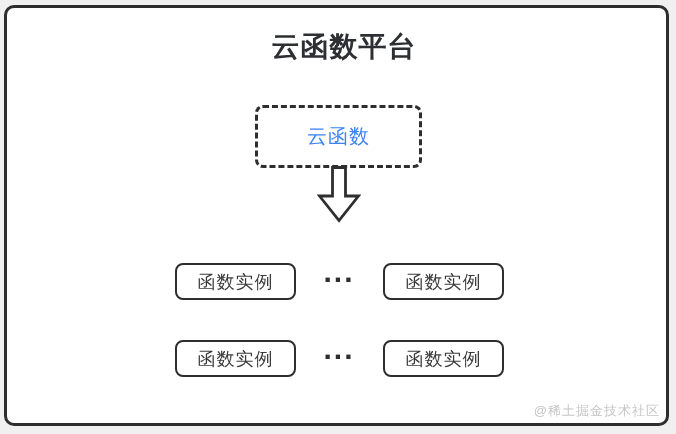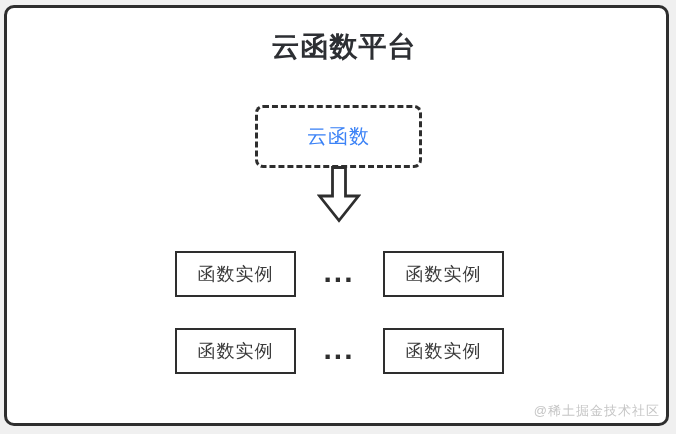--- a/index.html
+++ b/index.html
@@ -56,31 +56,32 @@
   .arrow {
     position: absolute;
     left: 317px;
     top: 166px;
     width: 44px;
     height: 57px;
   }
   .instance-box {
     position: absolute;
     width: 121px;
-    height: 46px;
+    height: 37px;
     box-sizing: border-box;
     border: 2.5px solid #2e2e2e;
-    border-radius: 0;
+    border-radius: 8px;
     background: #ffffff;
     display: flex;
     align-items: center;
     justify-content: center;
     font-size: 18px;
     color: #3a3a3a;
     letter-spacing: 1px;
+    margin-top: 12px;
   }
   .box-r1-left  { left: 175px; top: 251px; }
   .box-r1-right { left: 383px; top: 251px; }
   .box-r2-left  { left: 175px; top: 328px; }
   .box-r2-right { left: 383px; top: 328px; }
   .dots {
     position: absolute;
     width: 44px;
     height: 53px;
     left: 317px;

